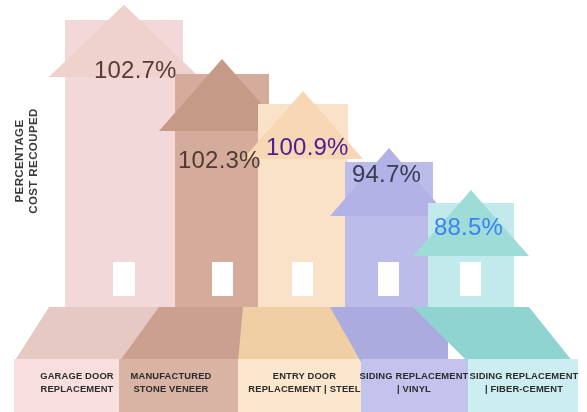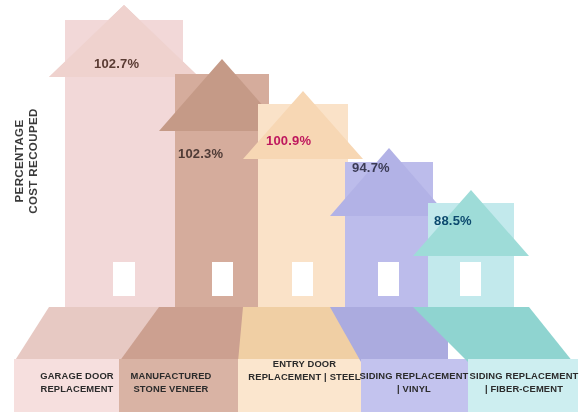--- a/index.html
+++ b/index.html
@@ -28,22 +28,22 @@
     font-weight:bold;
     letter-spacing:.4px;
     line-height:14px;
     color:#3a3a3a;
     white-space:pre-line;
     pointer-events:none;
   }
   
   .vlabel{
     position:absolute;
-    font-size:13px;
-    font-weight:bold;
+    font-size:24px;
+    font-weight:normal;
     letter-spacing:.2px;
     white-space:nowrap;
   }
   
   .clabel{
     position:absolute;
     text-align:center;
     font-size:9.4px;
     font-weight:bold;
     line-height:12.5px;
@@ -103,26 +103,26 @@
       <rect x="468" y="359" width="110" height="53" fill="#CDEEF0"></rect>
     </g>
   </svg>
 </div>
 
 <div class="ylabel">PERCENTAGE
 COST RECOUPED</div>
 
 <div class="vlabel" style="left:94px;top:56px;color:#5a3b33;">102.7%</div>
 <div class="vlabel" style="left:178px;top:110px;color:#4f3b36;margin-top:36px;">102.3%</div>
-<div class="vlabel" style="left:266px;top:133px;color:#be185d;">100.9%</div>
+<div class="vlabel" style="left:266px;top:133px;color:#4c1d95;">100.9%</div>
 <div class="vlabel" style="left:352px;top:160px;color:#3b3b55;">94.7%</div>
-<div class="vlabel" style="left:434px;top:213px;color:#0c4a6e;">88.5%</div>
+<div class="vlabel" style="left:434px;top:213px;color:#3b82f6;">88.5%</div>
 
 <div class="clabel" style="left:14px;top:370px;width:126px;">GARAGE DOOR
 REPLACEMENT</div>
 <div class="clabel" style="left:119px;top:370px;width:104px;">MANUFACTURED
 STONE VENEER</div>
-<div class="clabel" style="left:238px;top:358px;width:133px;">ENTRY DOOR
+<div class="clabel" style="left:238px;top:370px;width:133px;">ENTRY DOOR
 REPLACEMENT | STEEL</div>
 <div class="clabel" style="left:358px;top:370px;width:112px;">SIDING REPLACEMENT
 | VINYL</div>
 <div class="clabel" style="left:468px;top:370px;width:112px;">SIDING REPLACEMENT
 | FIBER-CEMENT</div>
 
 </body></html>

